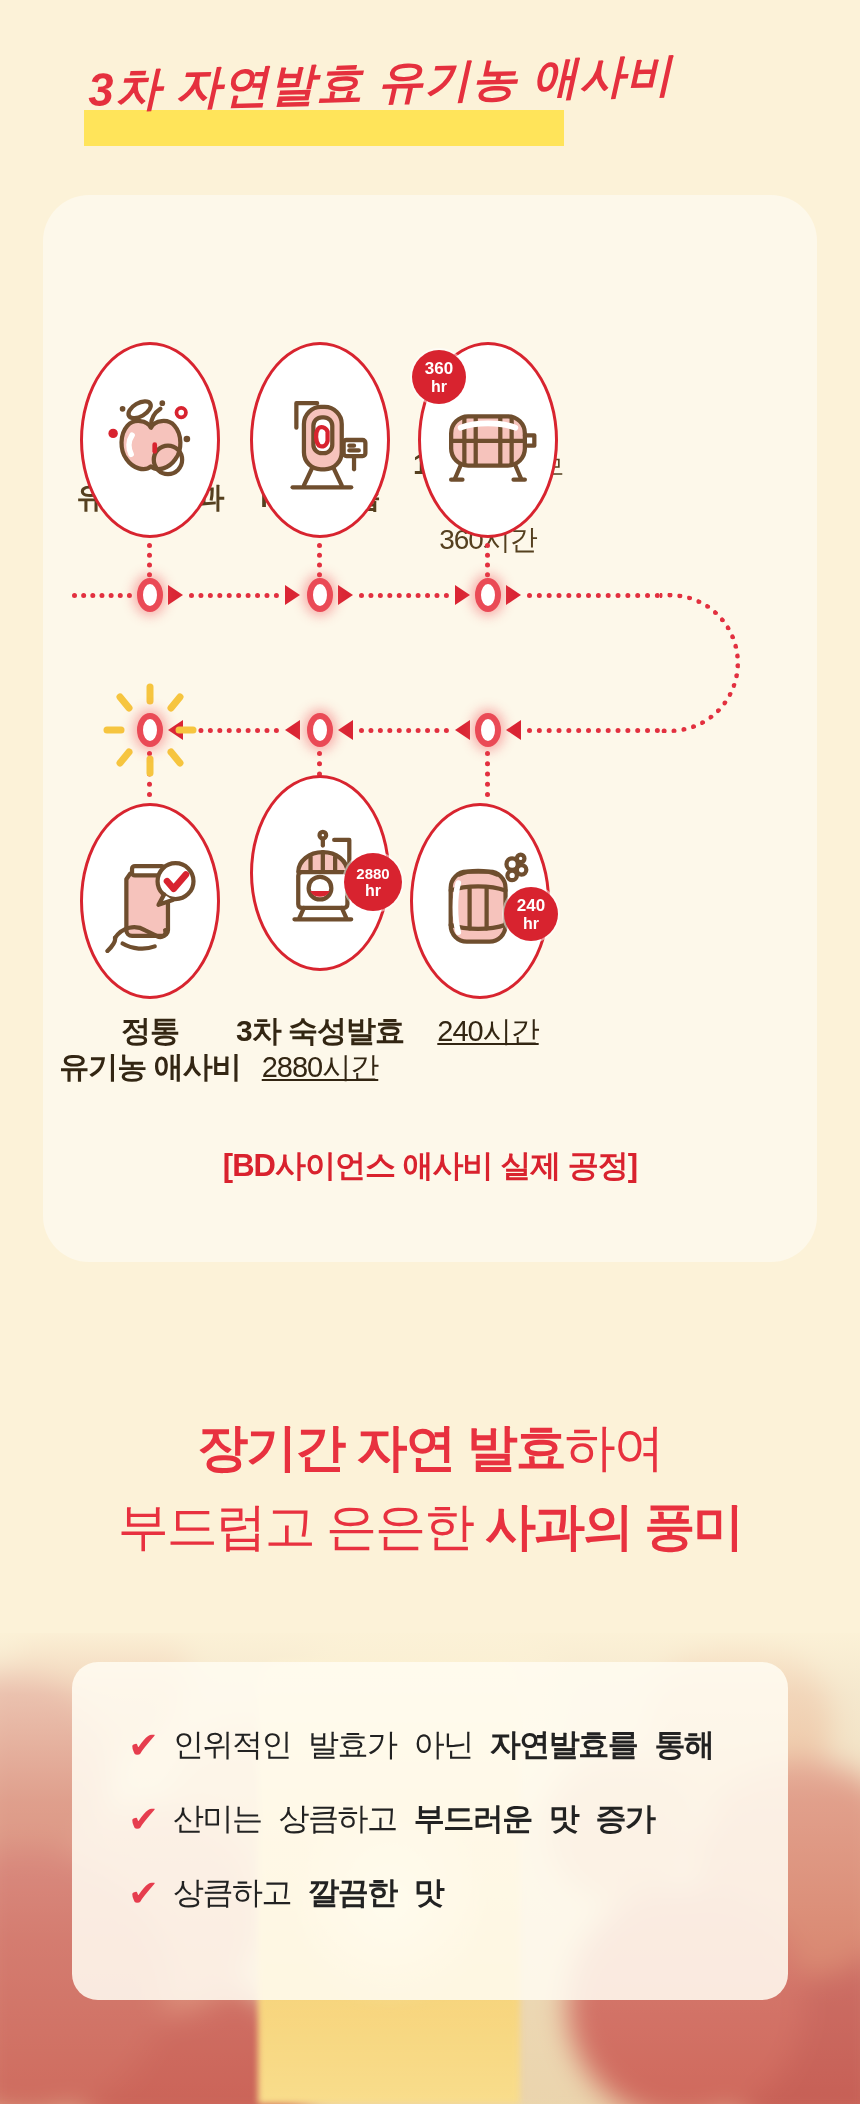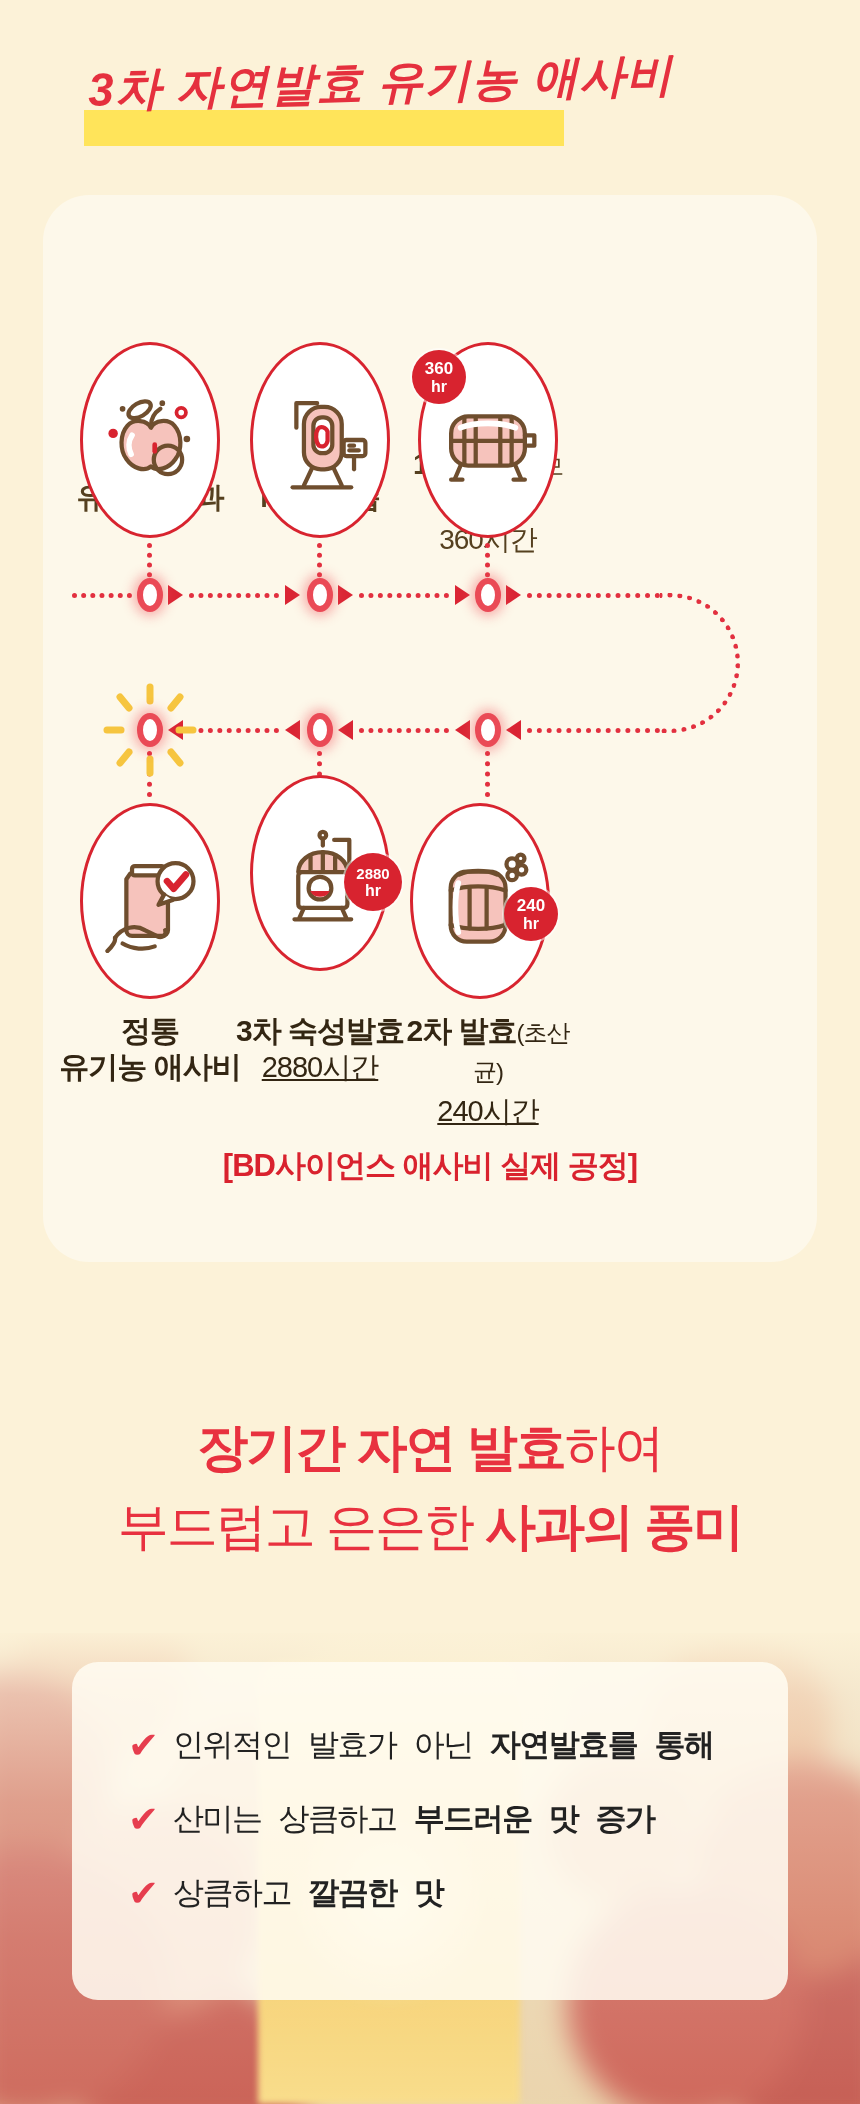--- a/index.html
+++ b/index.html
@@ -271,21 +271,20 @@
 
     <div class="blabel" style="left:12px;top:818px;">
       <div class="big">정통</div>
       <div class="big">유기농 애사비</div>
     </div>
     <div class="blabel" style="left:182px;top:818px;">
       <div class="big">3차 숙성발효</div>
       <div class="dur">2880시간</div>
     </div>
     <div class="blabel" style="left:350px;top:818px;">
-      <div><span class="big">2차 발효</span><span class="sub">(초산균)</span></div>
       <div class="dur">240시간</div>
     </div>
 
     <div class="caption">[BD사이언스 애사비 실제 공정]</div>
   </div>
 
   <div class="headline">
     <div><span class="hb">장기간 자연 발효</span><span>하여</span></div>
     <div><span>부드럽고 은은한 </span><span class="hb">사과의 풍미</span></div>
   </div>

